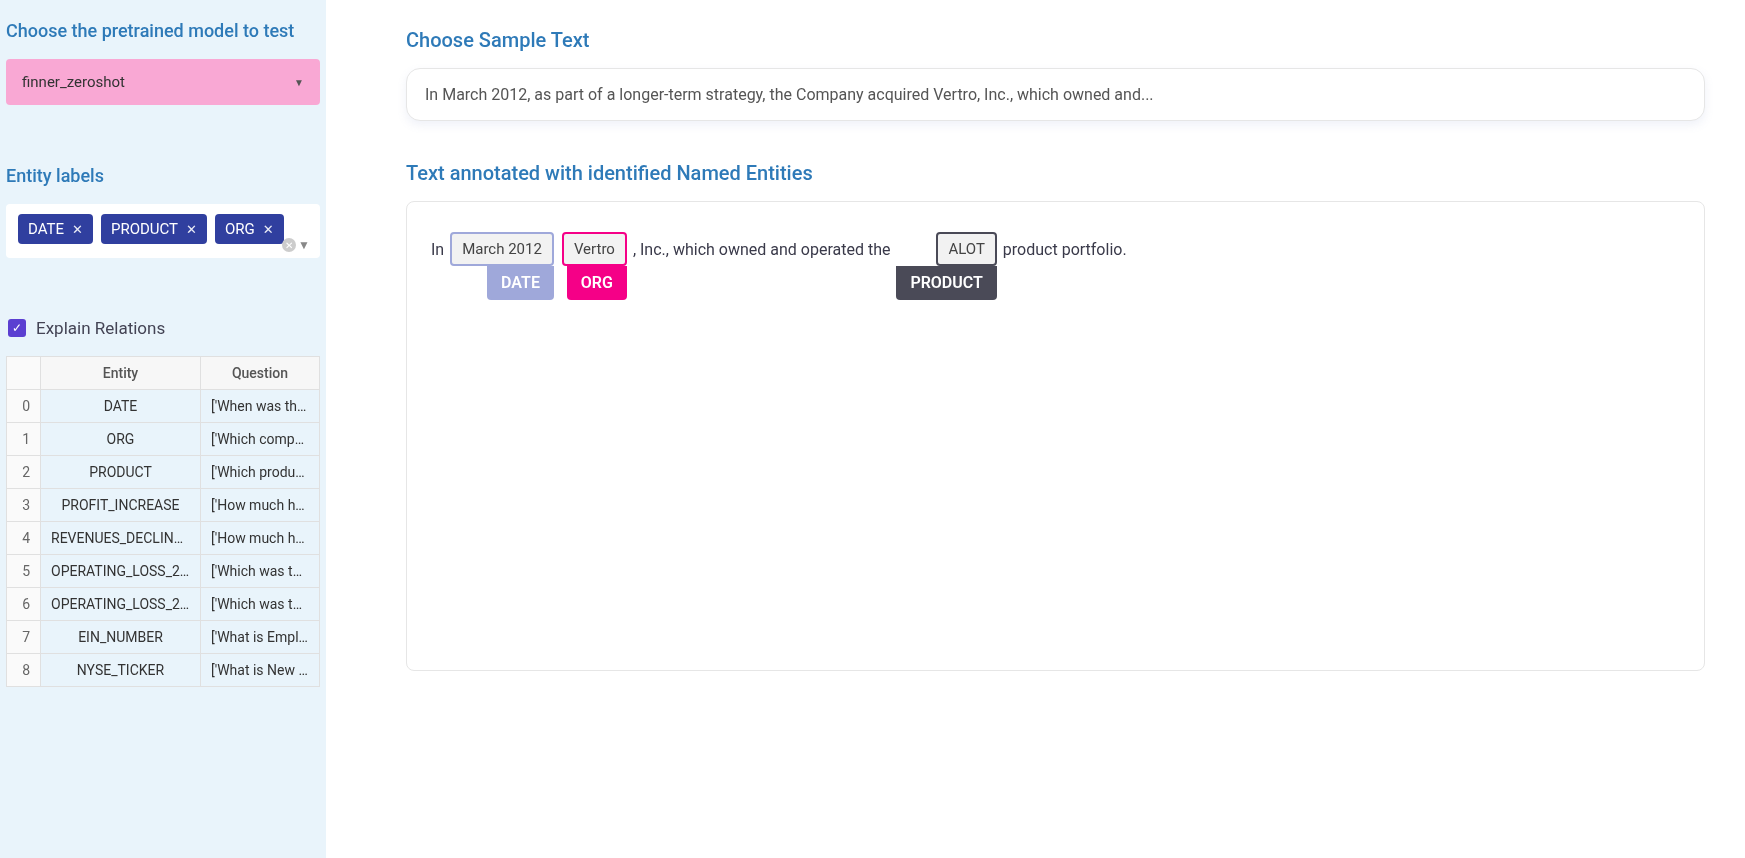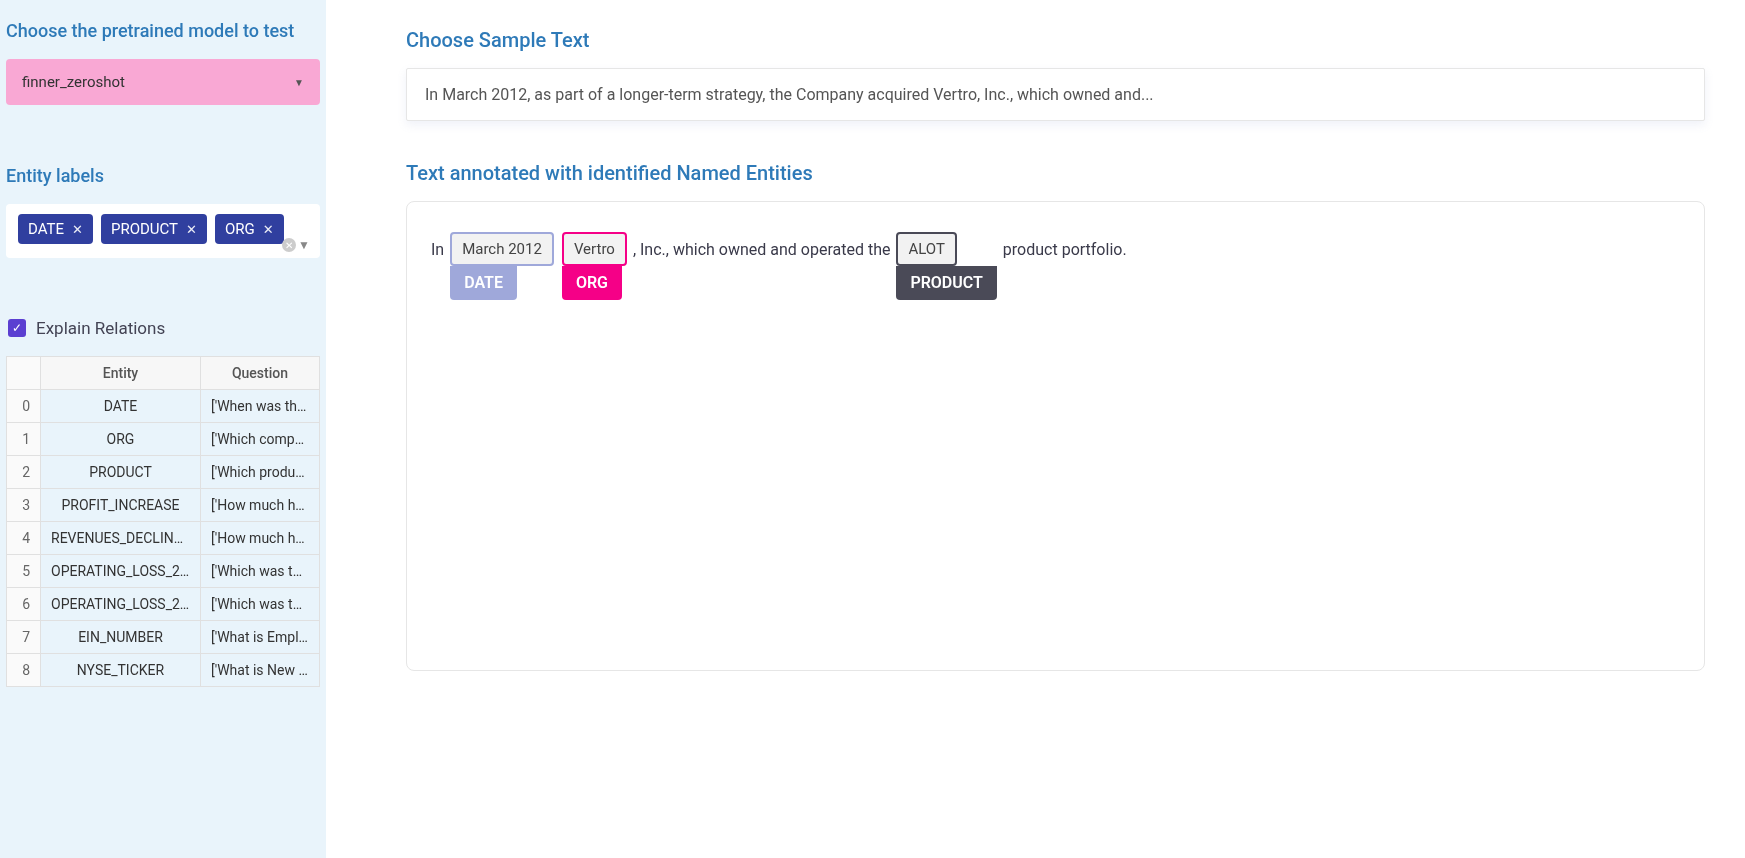--- a/index.html
+++ b/index.html
@@ -16,23 +16,23 @@
 .checkbox-row { display: flex; align-items: center; gap: 10px; margin-bottom: 18px; padding-left: 2px; }
 .checkbox { width: 18px; height: 18px; background: #5b3fd1; border-radius: 3px; display: flex; align-items: center; justify-content: center; color: #fff; font-size: 12px; cursor: pointer; }
 .checkbox-label { font-size: 17px; color: #445; }
 .table { width: 100%; border-collapse: collapse; font-size: 14px; table-layout: fixed; }
 .table th, .table td { border: 1px solid #e0e0e0; padding: 8px 10px; text-align: center; white-space: nowrap; overflow: hidden; text-overflow: ellipsis; }
 .table thead th { background: #f7f7f7; font-weight: 500; color: #555; }
 .table .idx-col { width: 34px; text-align: right; color: #666; background: #fafafa; }
 .table .ent-col { width: 160px; }
 .main { flex: 1; padding: 28px 40px 0 80px; overflow-y: auto; }
 .main-heading { font-size: 20px; color: #2e7ab8; font-weight: 500; margin-bottom: 16px; }
-.sample-input { width: 100%; background: #fff; border: 1px solid #e6e6e6; border-radius: 2px; box-shadow: 0 4px 10px rgba(120,140,200,0.12); padding: 16px 18px; font-size: 16px; color: #555; margin-bottom: 40px; white-space: nowrap; overflow: hidden; text-overflow: ellipsis; cursor: pointer; }
+.sample-input { width: 100%; background: #fff; border: 1px solid #e6e6e6; border-radius: 14px; box-shadow: 0 4px 10px rgba(120,140,200,0.12); padding: 16px 18px; font-size: 16px; color: #555; margin-bottom: 40px; white-space: nowrap; overflow: hidden; text-overflow: ellipsis; cursor: pointer; }
 .annotation-box { border: 1px solid #e6e6e6; border-radius: 8px; padding: 30px 24px; min-height: 470px; font-size: 16px; line-height: 1.6; color: #3a3a4a; }
-.ent-wrap { display: inline-flex; flex-direction: column; align-items: flex-start; vertical-align: top; margin: 0 2px; position: relative; }
+.ent-wrap { display: inline-flex; flex-direction: column; align-items: flex-end; vertical-align: top; margin: 0 2px; position: relative; }
 .ent-text { background: #f2f2f2; border: 2px solid; border-radius: 4px; padding: 3px 10px; font-size: 15px; color: #444; }
 .ent-tag { color: #fff; font-weight: 600; font-size: 16px; padding: 4px 14px; border-radius: 0 0 4px 4px; }
 .ent-date .ent-text { border-color: #9fa8da; }
 .ent-date .ent-tag { background: #9fa8da; }
 .ent-org .ent-text { border-color: #f50087; }
 .ent-org .ent-tag { background: #f50087; }
 .ent-product .ent-text { border-color: #4a4a57; }
 .ent-product .ent-tag { background: #4a4a57; }
 .flow { display: inline; }
 .seg { display: inline-block; vertical-align: top; padding-top: 5px; }

